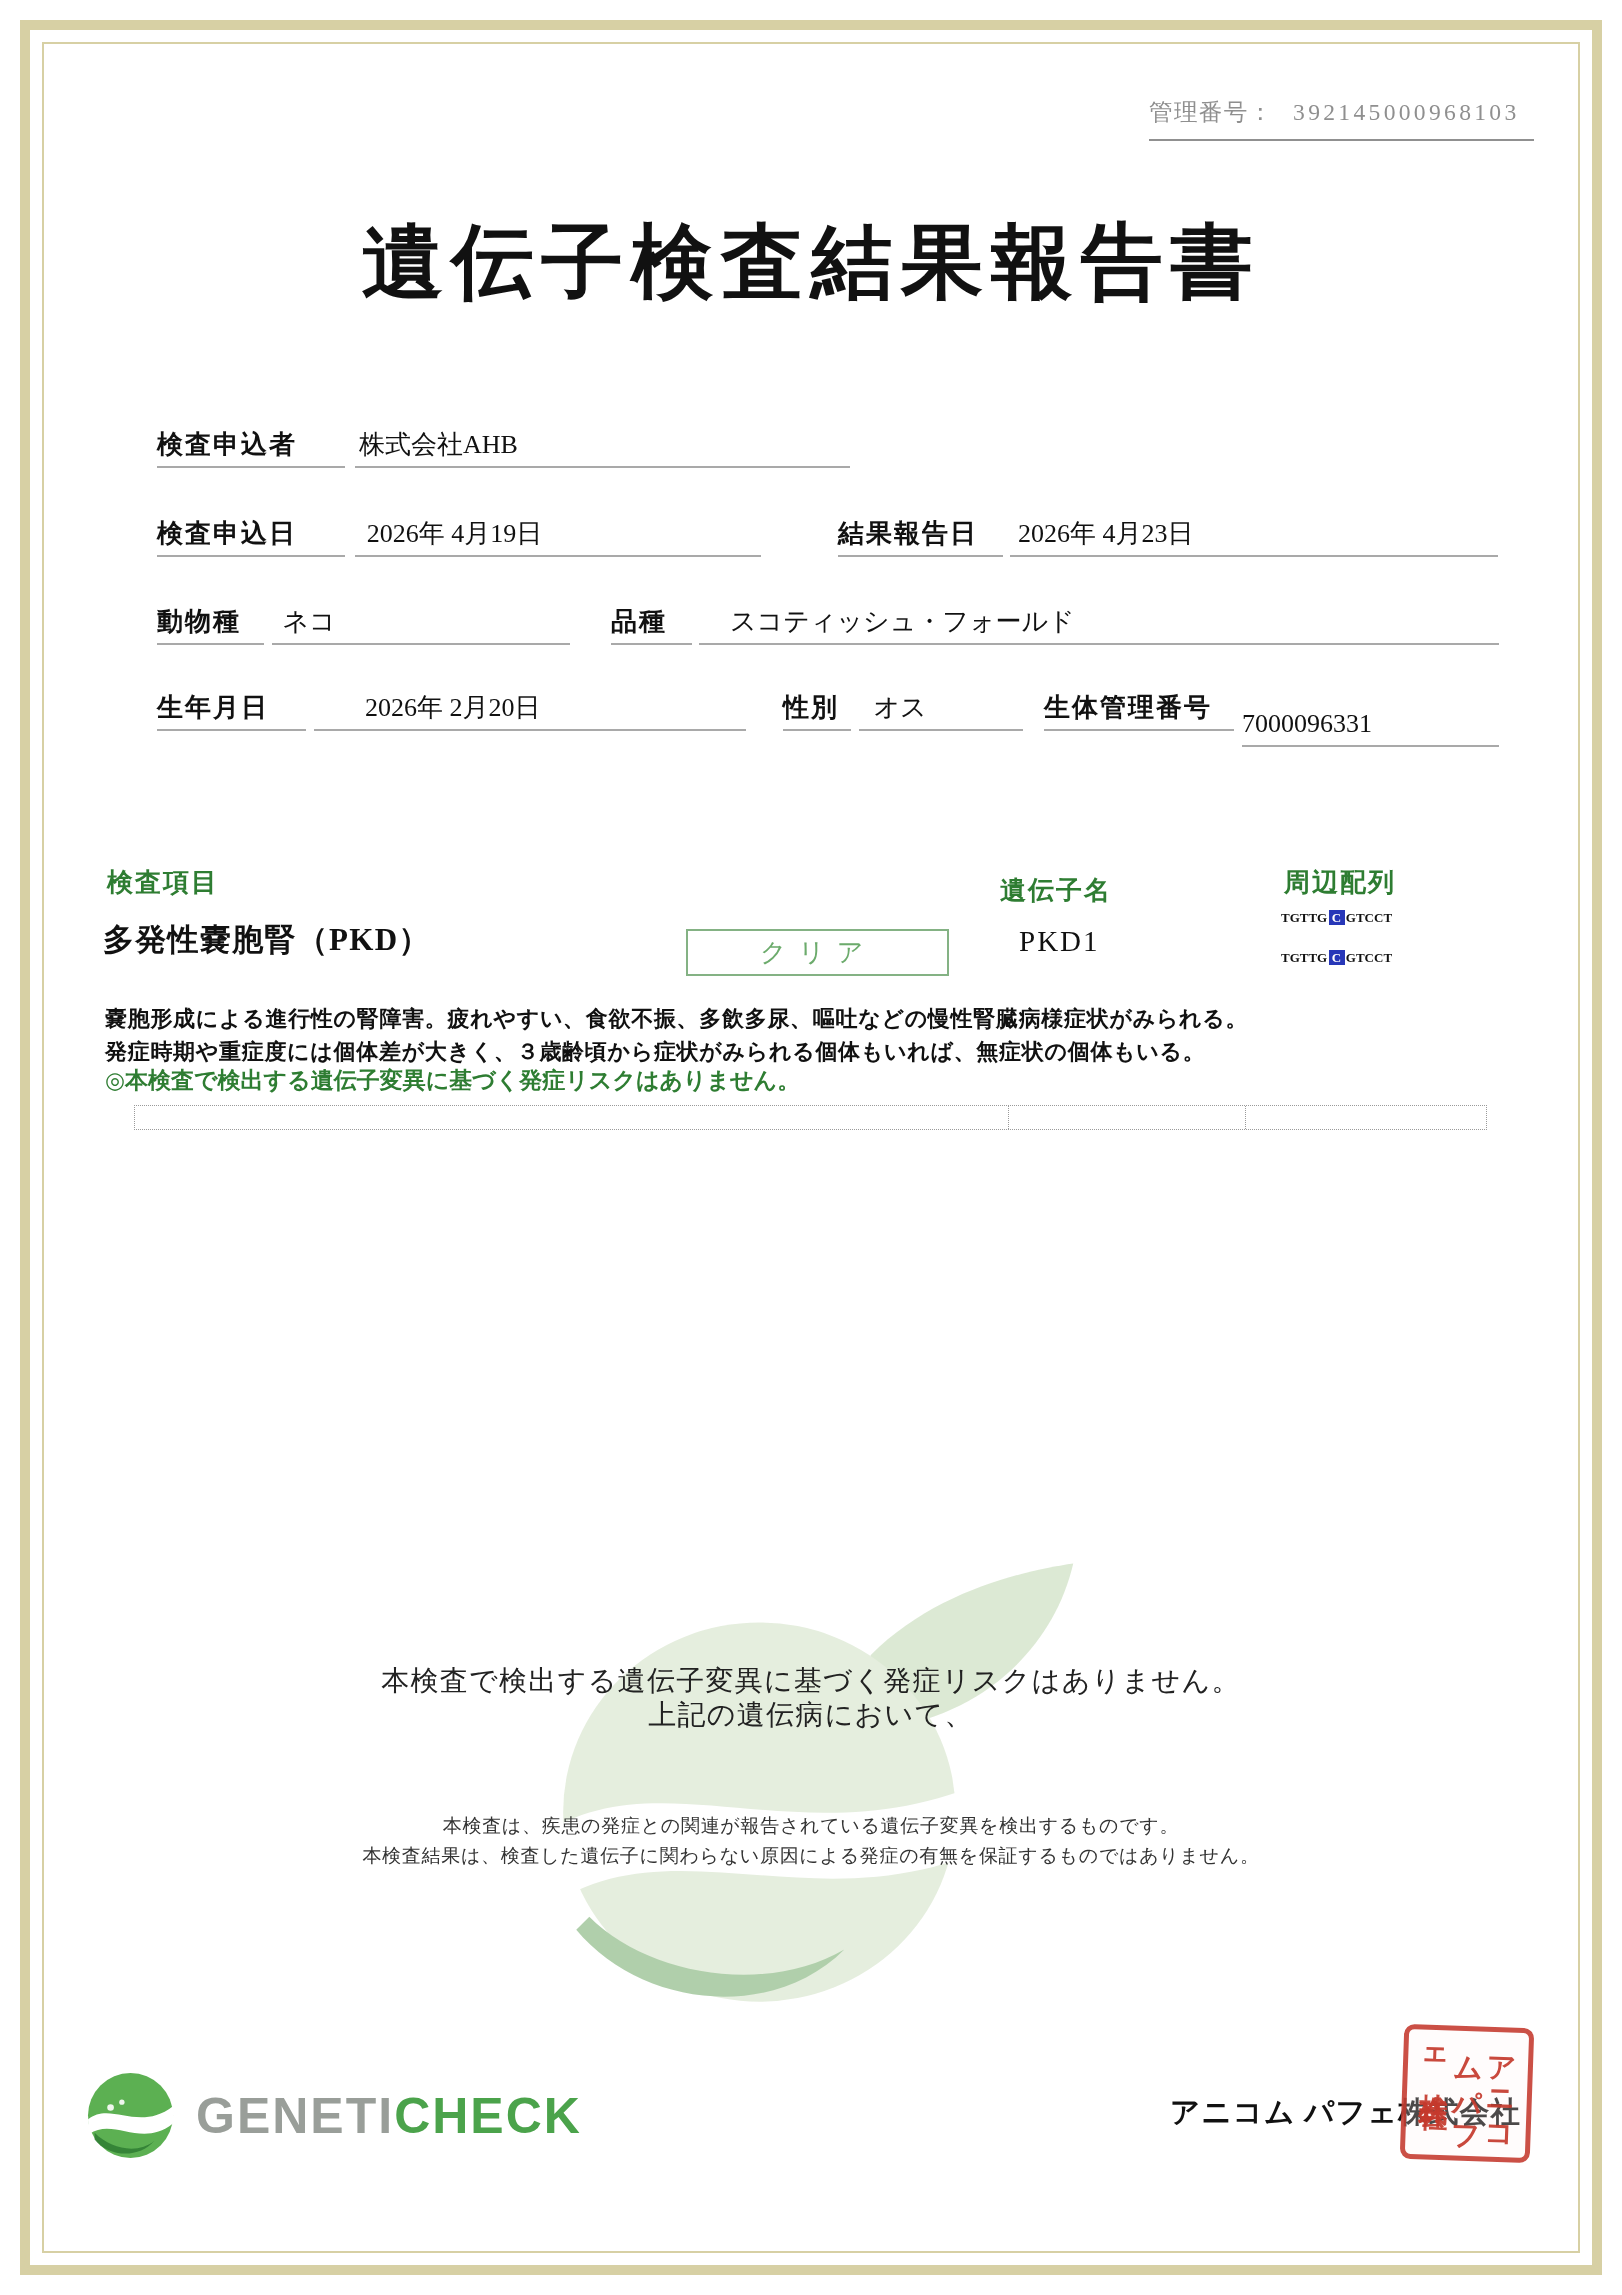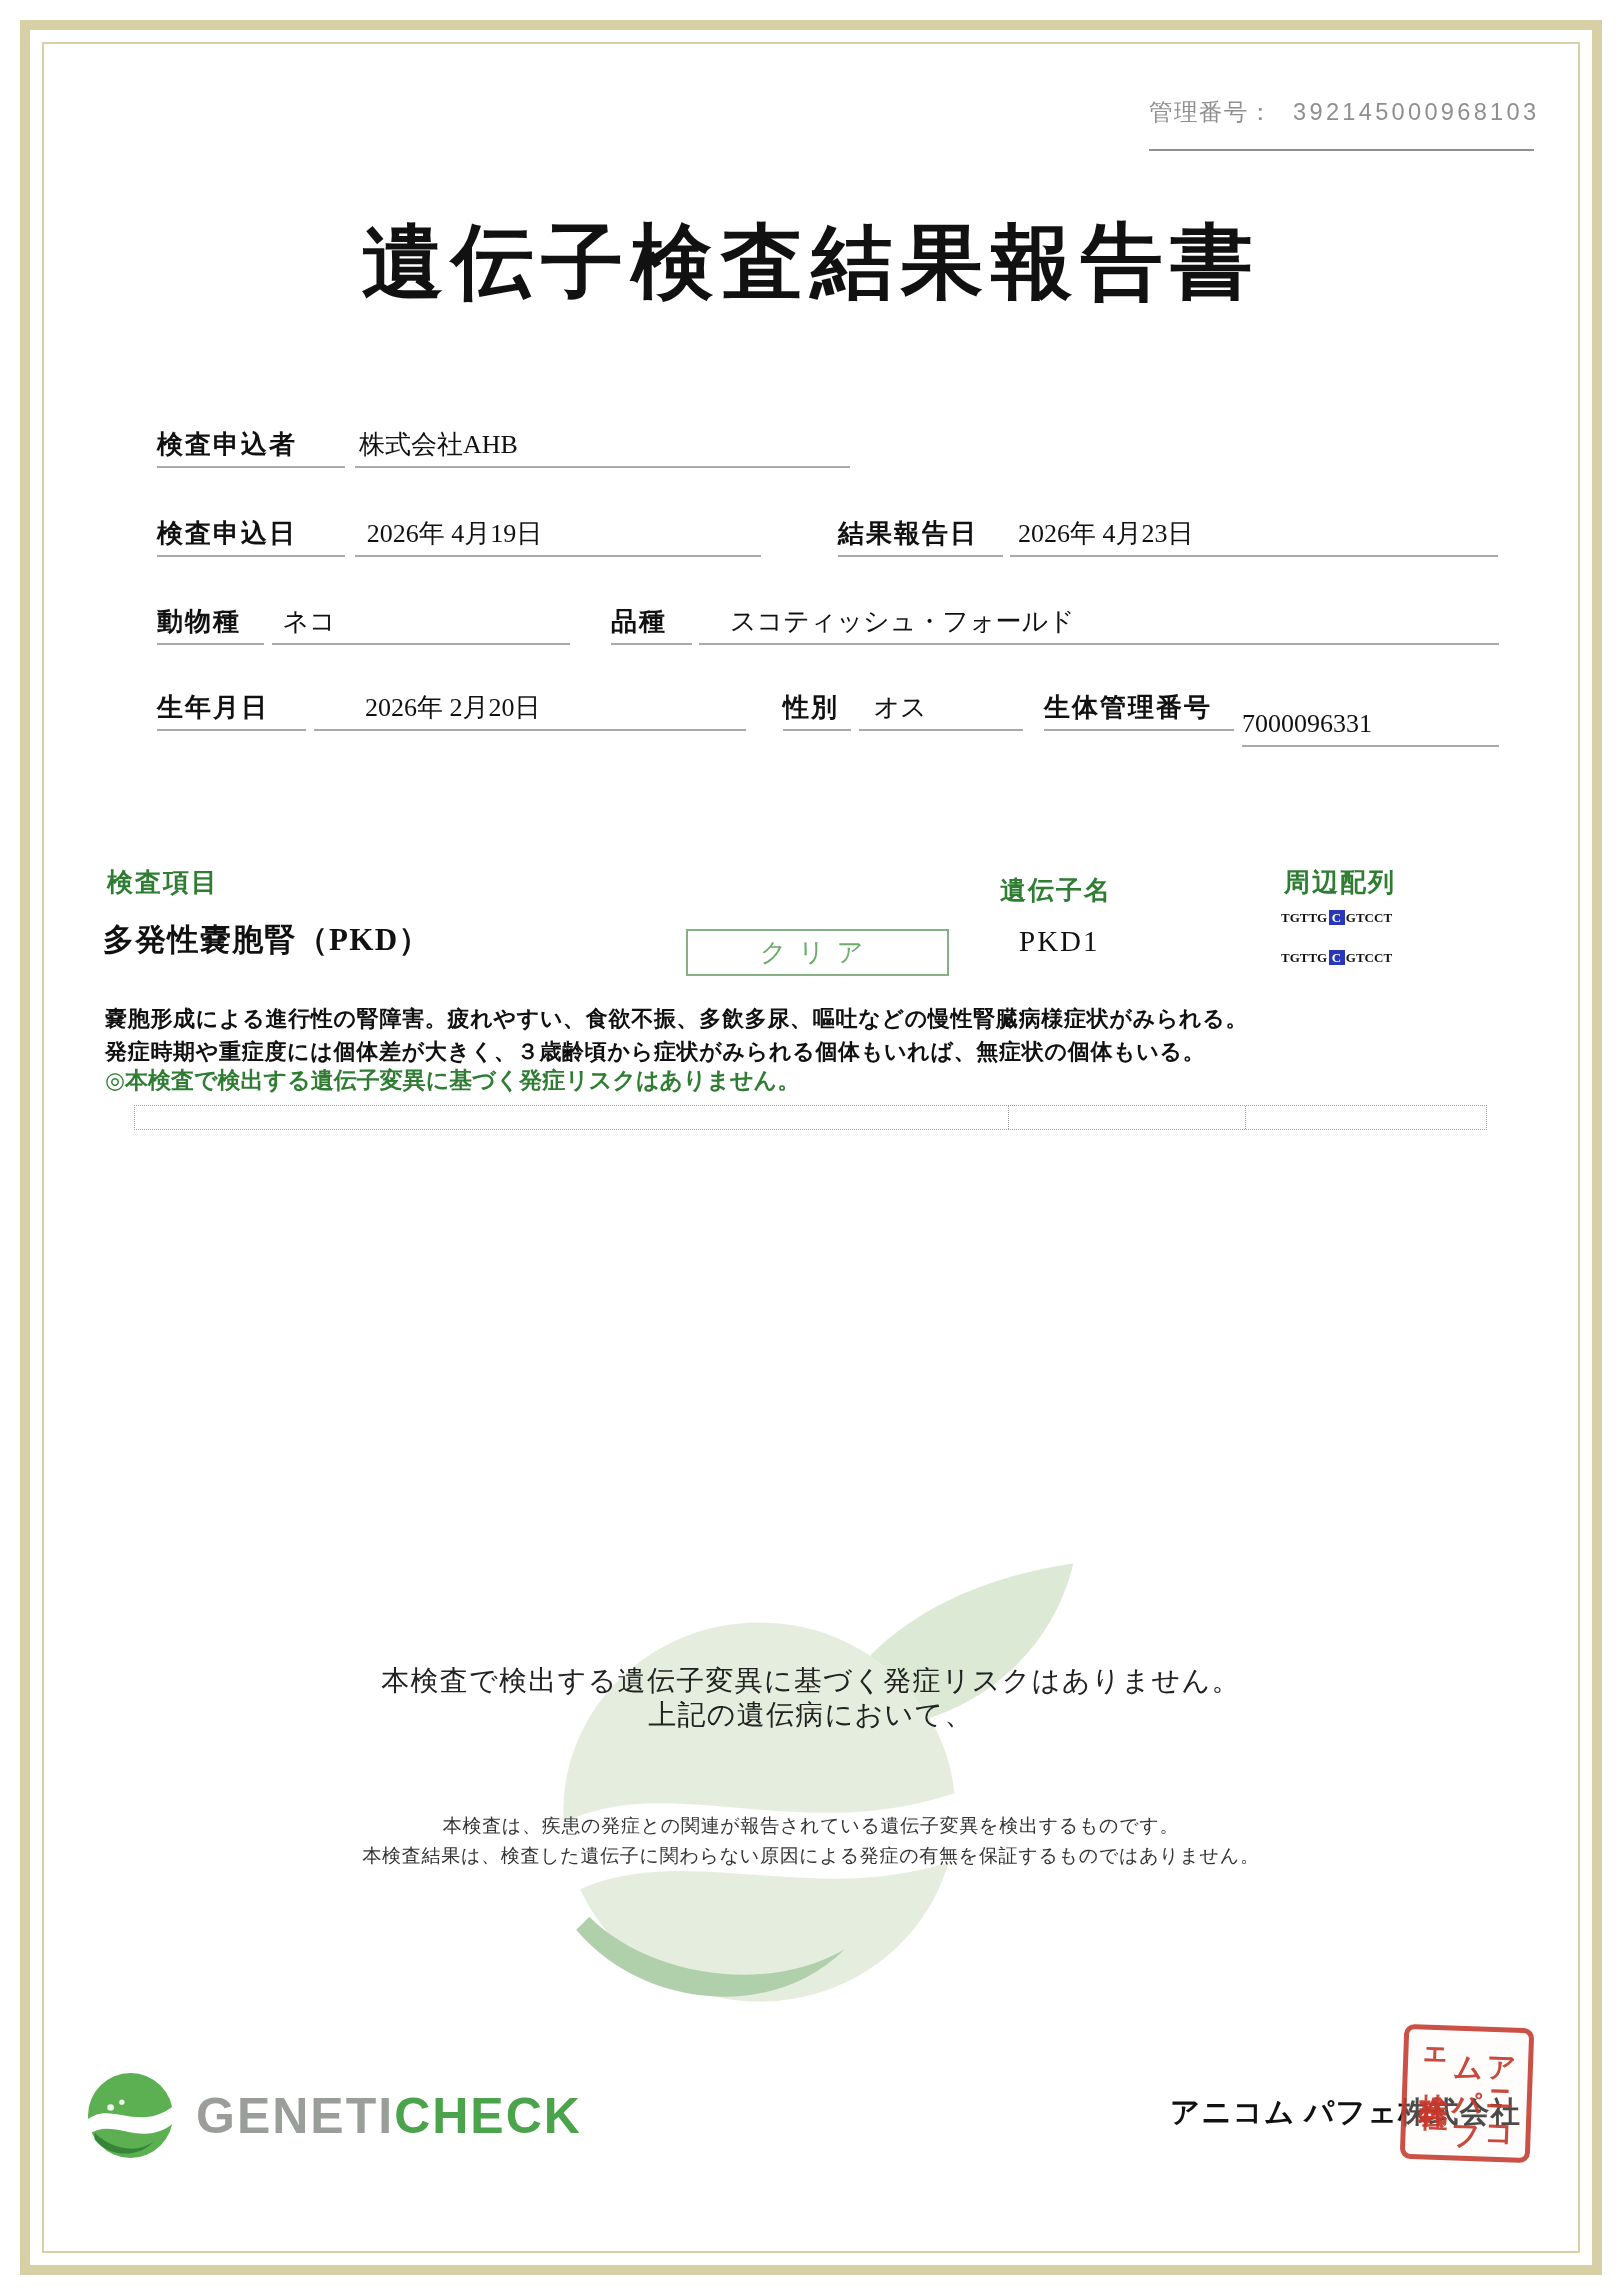--- a/index.html
+++ b/index.html
@@ -2,21 +2,21 @@
 <html style="font-size:10.5px"><head>
 <meta charset="utf-8">
 <style>
   html,body{margin:0;padding:0;background:#ffffff;}
   .page{position:relative;width:1622px;height:2295px;background:#ffffff;overflow:hidden;
         font-family:"Liberation Serif","DejaVu Serif",serif;color:#111;}
   .frame-outer{position:absolute;inset:19.6px;border:10.5px solid #d7d0a4;pointer-events:none;}
   .frame-inner{position:absolute;inset:42px;border:2px solid #d7d0a4;pointer-events:none;}
 
   .mgmt{position:absolute;top:96px;left:1149px;width:385px;border-bottom:2px solid #909090;
-        padding-bottom:21px;font-family:Liberation Sans, sans-serif;
+        padding-bottom:11px;font-family:Liberation Serif, serif;
         font-size:23.6px;color:#8f8f8f;letter-spacing:1.3px;white-space:nowrap;}
   .mgmt .num{margin-left:19.6px;letter-spacing:3.3px;}
 
   .title{position:absolute;left:0;right:0;top:208px;text-align:center;
          font-size:82px;font-weight:bold;letter-spacing:7.9px;font-family:Liberation Serif, serif;}
 
   .fld{position:absolute;height:43px;line-height:39px;border-bottom:2px solid #a9a9a9;
        font-size:26px;box-sizing:border-box;white-space:nowrap;}
   .lbl{font-weight:bold;letter-spacing:2px;}
 

